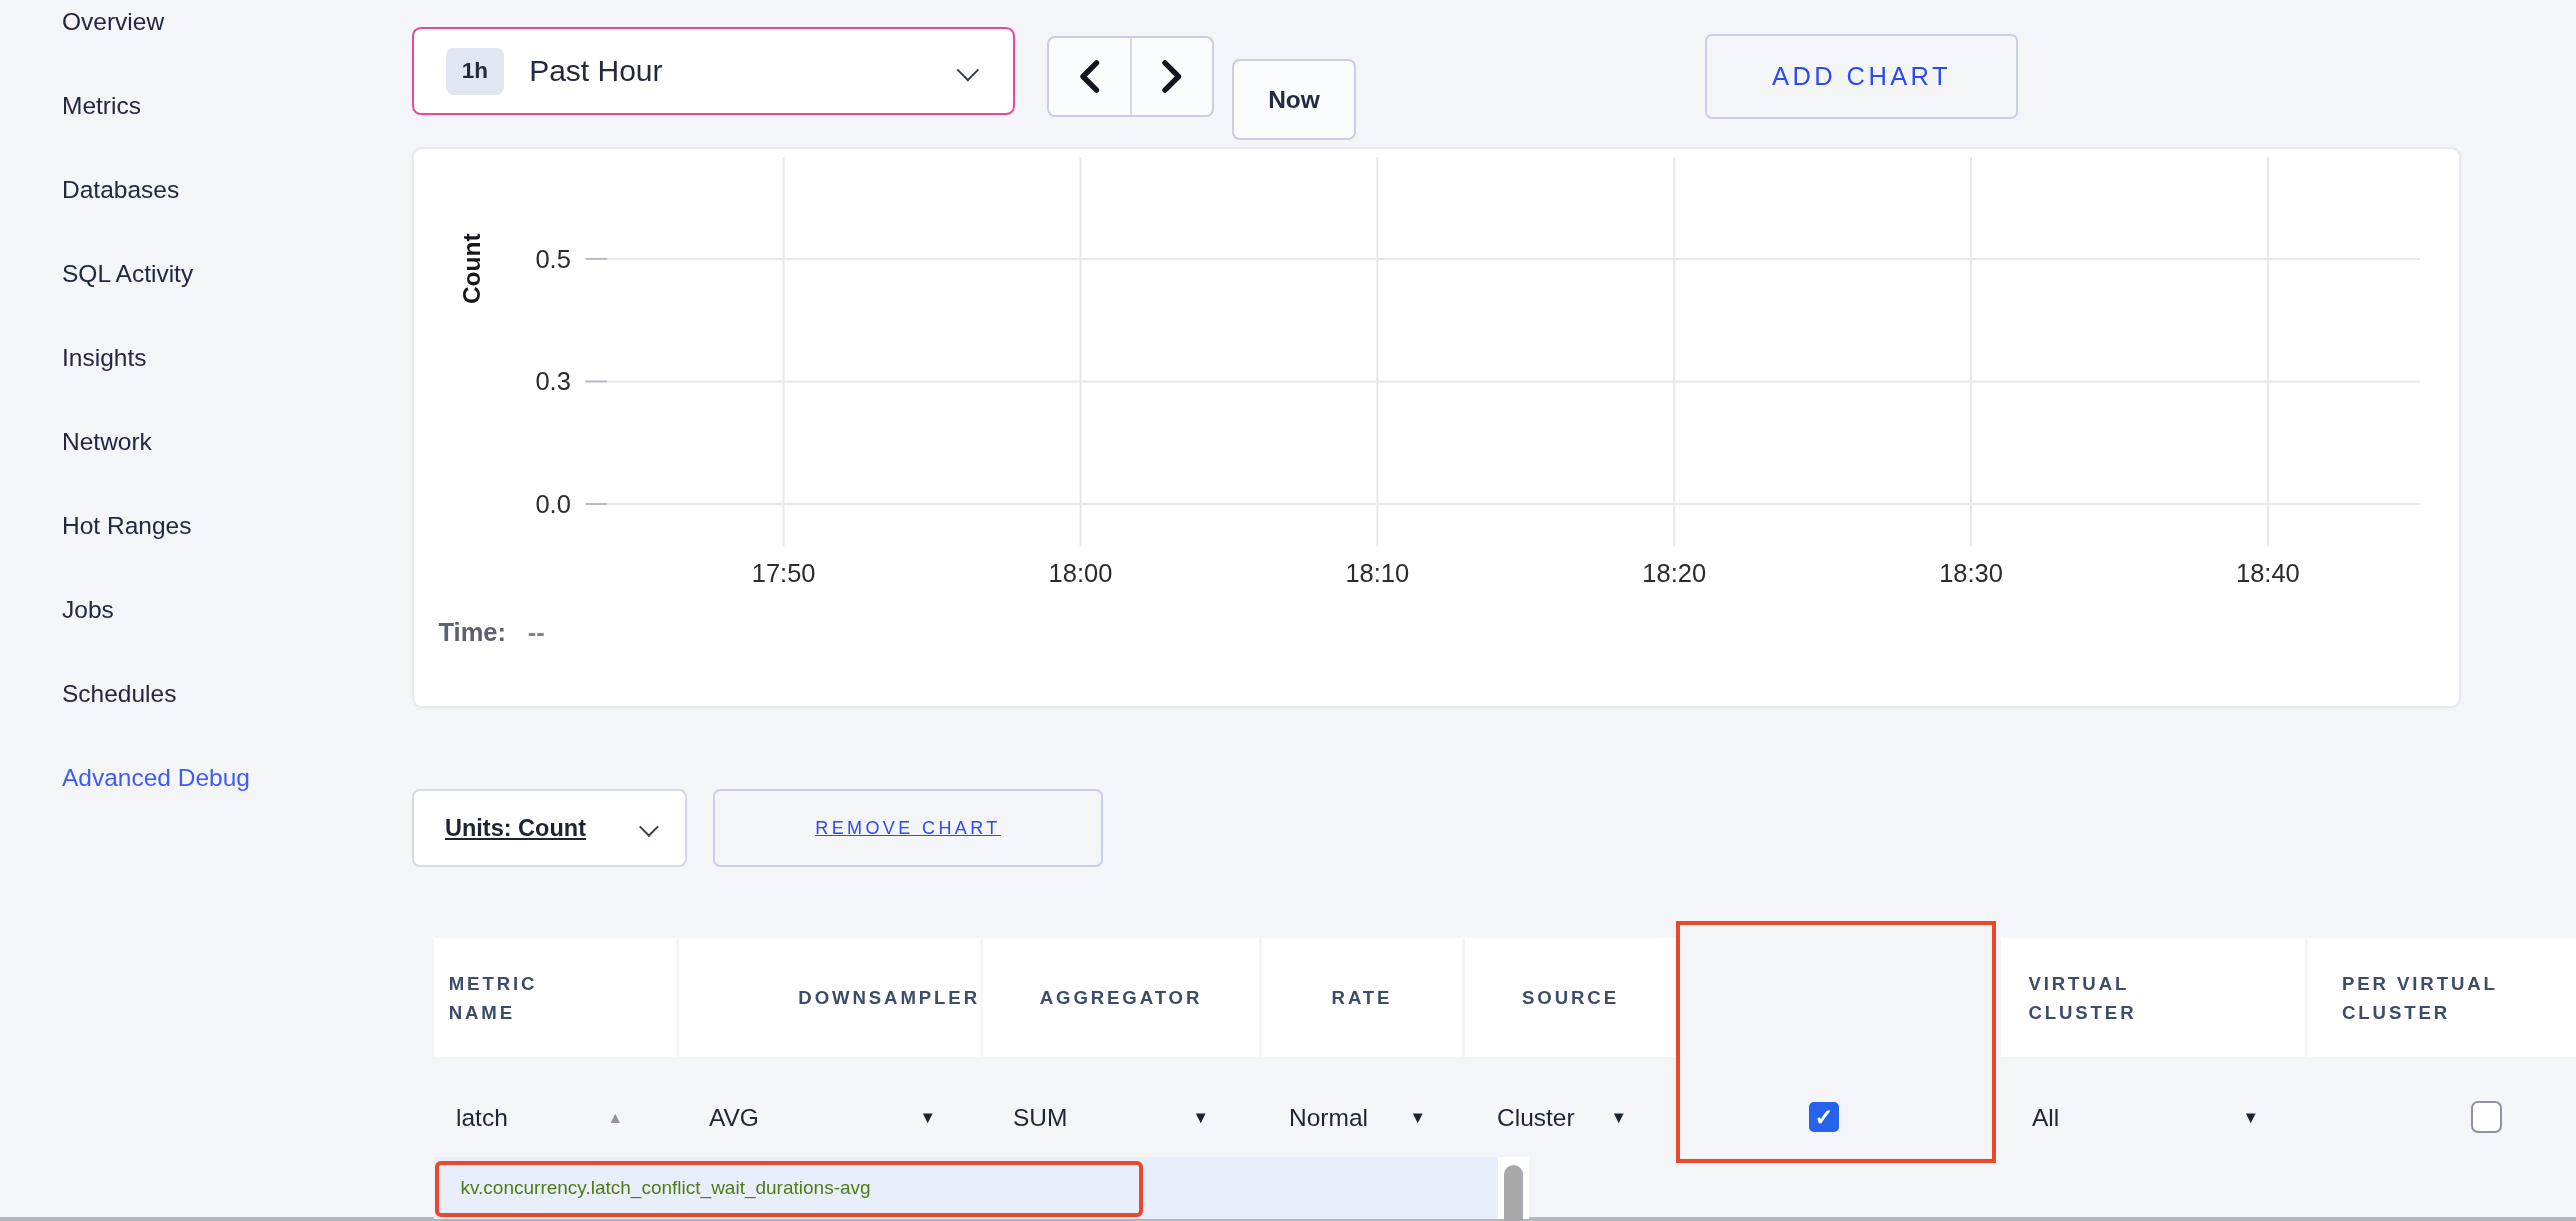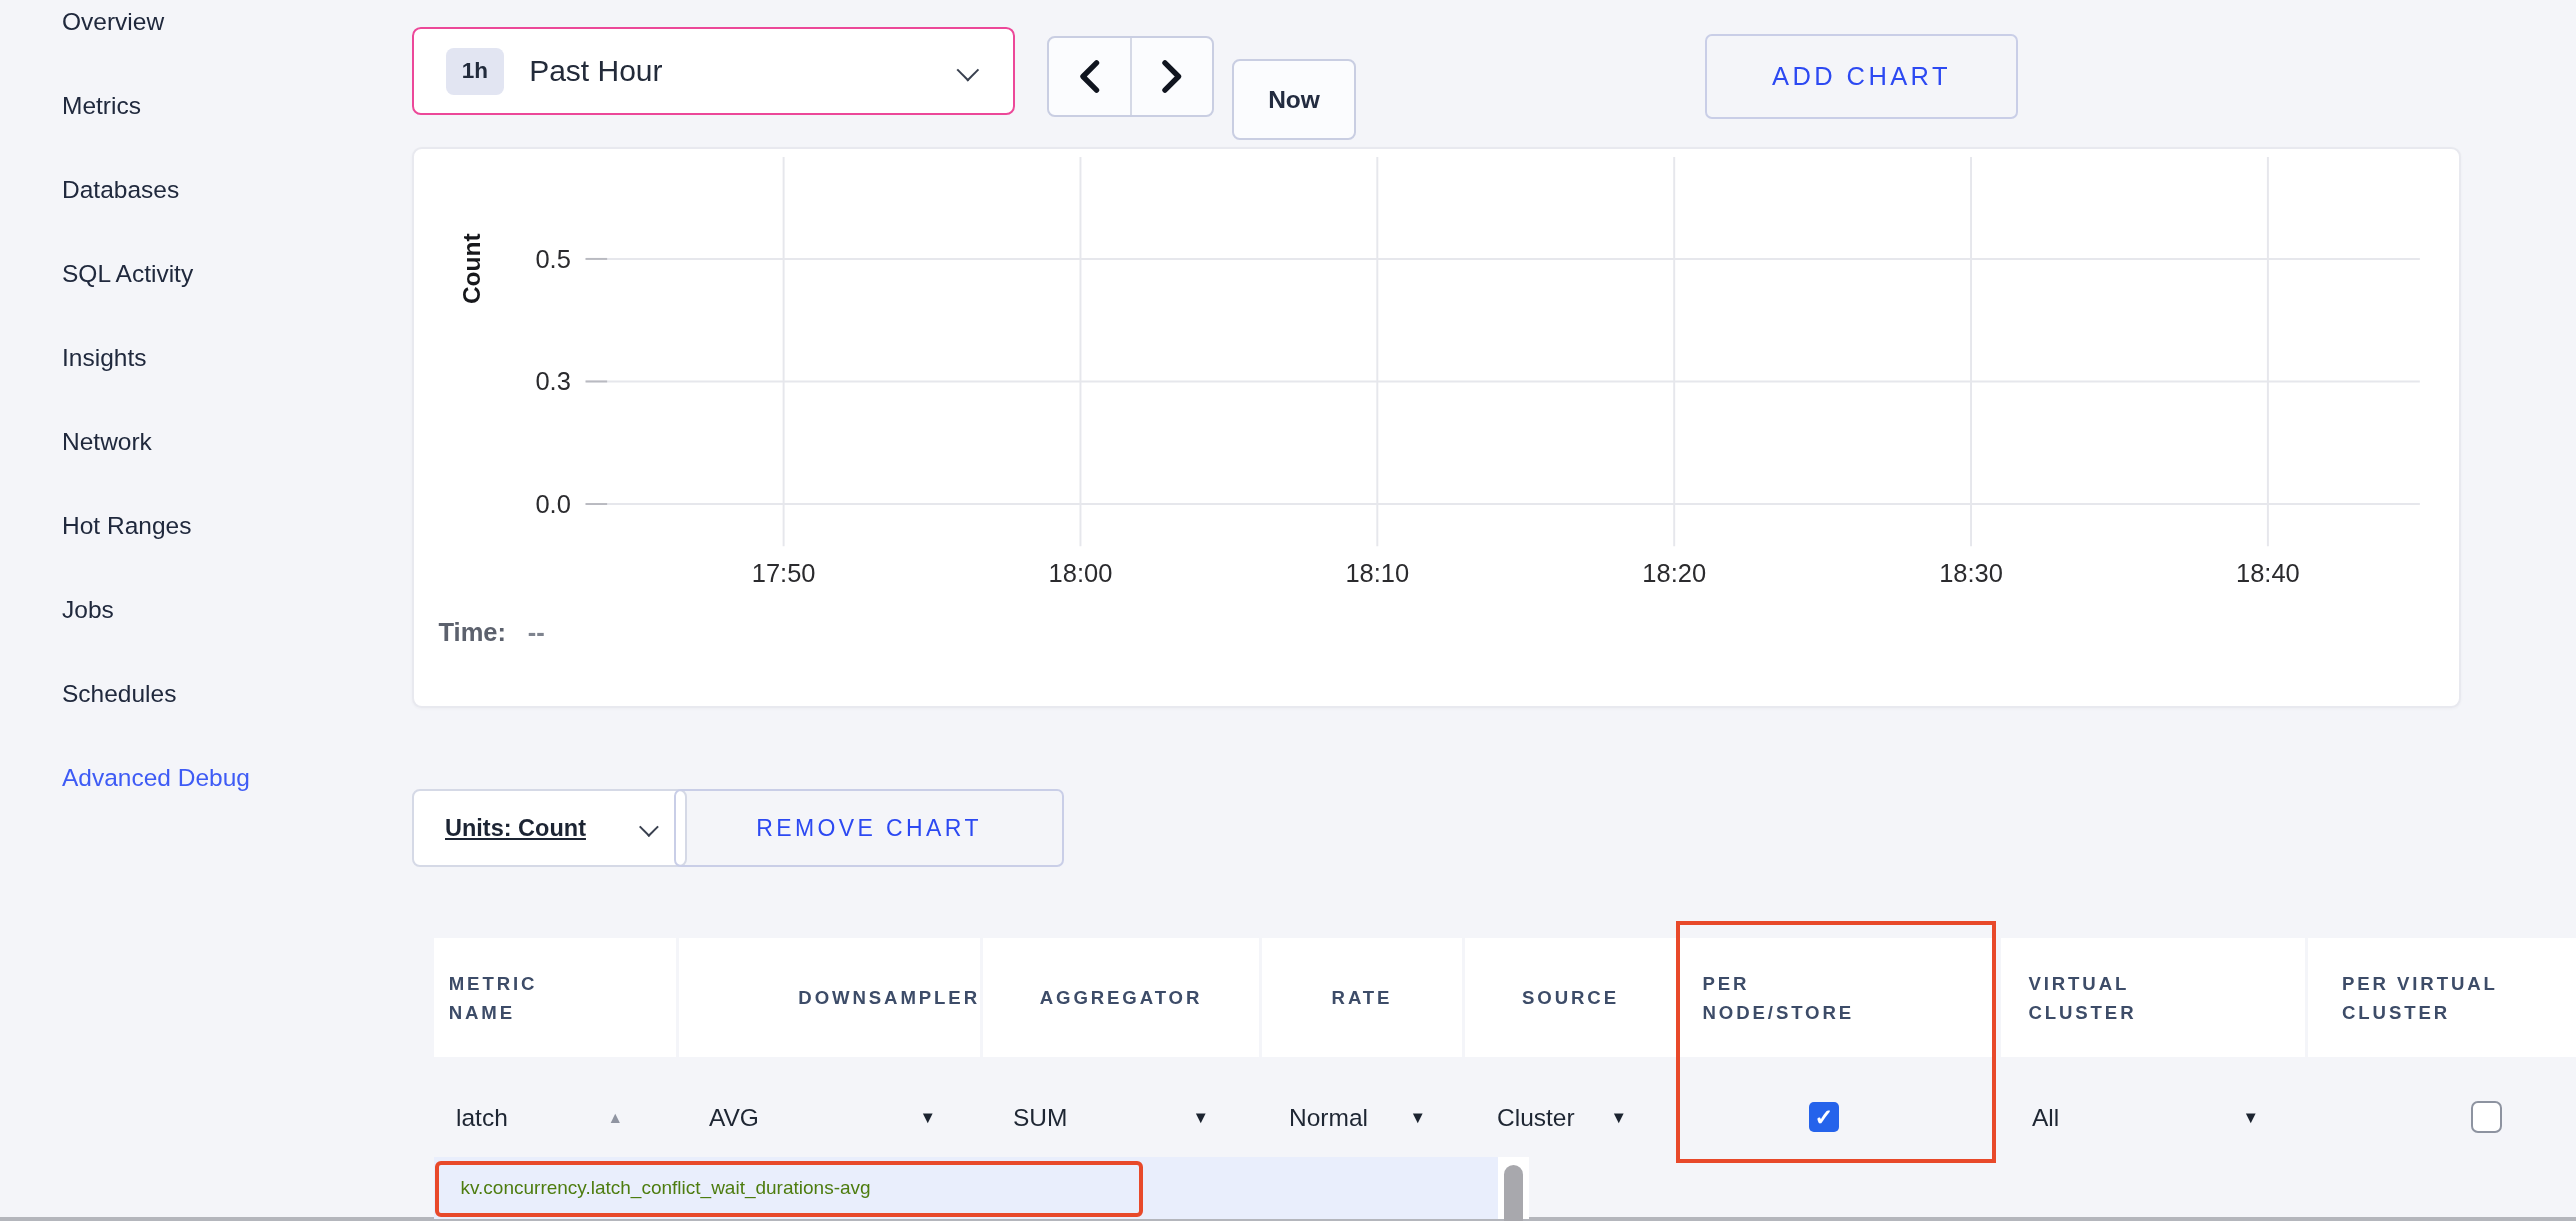--- a/index.html
+++ b/index.html
@@ -45,21 +45,21 @@
     background:#fbfcfe;border:2px solid #c9cee2;border-radius:7.8px;box-sizing:border-box;
     display:flex;align-items:center;justify-content:center;
     font-size:24.5px;font-weight:700;color:#232c40;cursor:pointer;margin-top:23px;
   }
   .btn-outline-blue{
     position:absolute;background:transparent;border:2px solid #c9cee7;border-radius:6.9px;
     box-sizing:border-box;display:flex;align-items:center;justify-content:center;
     color:#2c49f2;font-size:25.5px;font-weight:500;letter-spacing:3.4px;cursor:pointer;
   }
   .btn-add-chart{left:1705px;top:34px;width:313px;height:85px;}
-  .btn-remove-chart{left:674px;top:789px;width:390px;height:78px;font-size:23px;}
+  .btn-remove-chart{left:713px;top:789px;width:390px;height:78px;font-size:18px;text-decoration:underline;}
   
   .chart-card{
     position:absolute;left:412px;top:147px;width:2049px;height:561px;
     background:#fff;border:2px solid #e8e9ef;border-radius:9.8px;box-sizing:border-box;
     box-shadow:0 1px 2.9px rgba(40,50,80,.04);
   }
   .chart-plot{position:absolute;left:0;top:0;width:2049px;height:561px;}
   .time-readout{position:absolute;left:24.5px;top:469px;font-size:25.5px;}
   .time-readout .t-label{font-weight:700;color:#5c616d;}
   .time-readout .t-value{color:#7e838e;margin-left:21.6px;font-weight:700;}
@@ -214,24 +214,20 @@
     </div>
     <div class="th c2">
       <div>AGGREGATOR</div>
     </div>
     <div class="th c3">
       <div>RATE</div>
     </div>
     <div class="th c4">
       <div>SOURCE</div>
     </div>
-    <div class="th c5">
-      <div>PER</div>
-      <div>NODE/STORE</div>
-    </div>
     <div class="th c6">
       <div>VIRTUAL</div>
       <div>CLUSTER</div>
     </div>
     <div class="th c7">
       <div>PER VIRTUAL</div>
       <div>CLUSTER</div>
     </div>
   </div>
 

